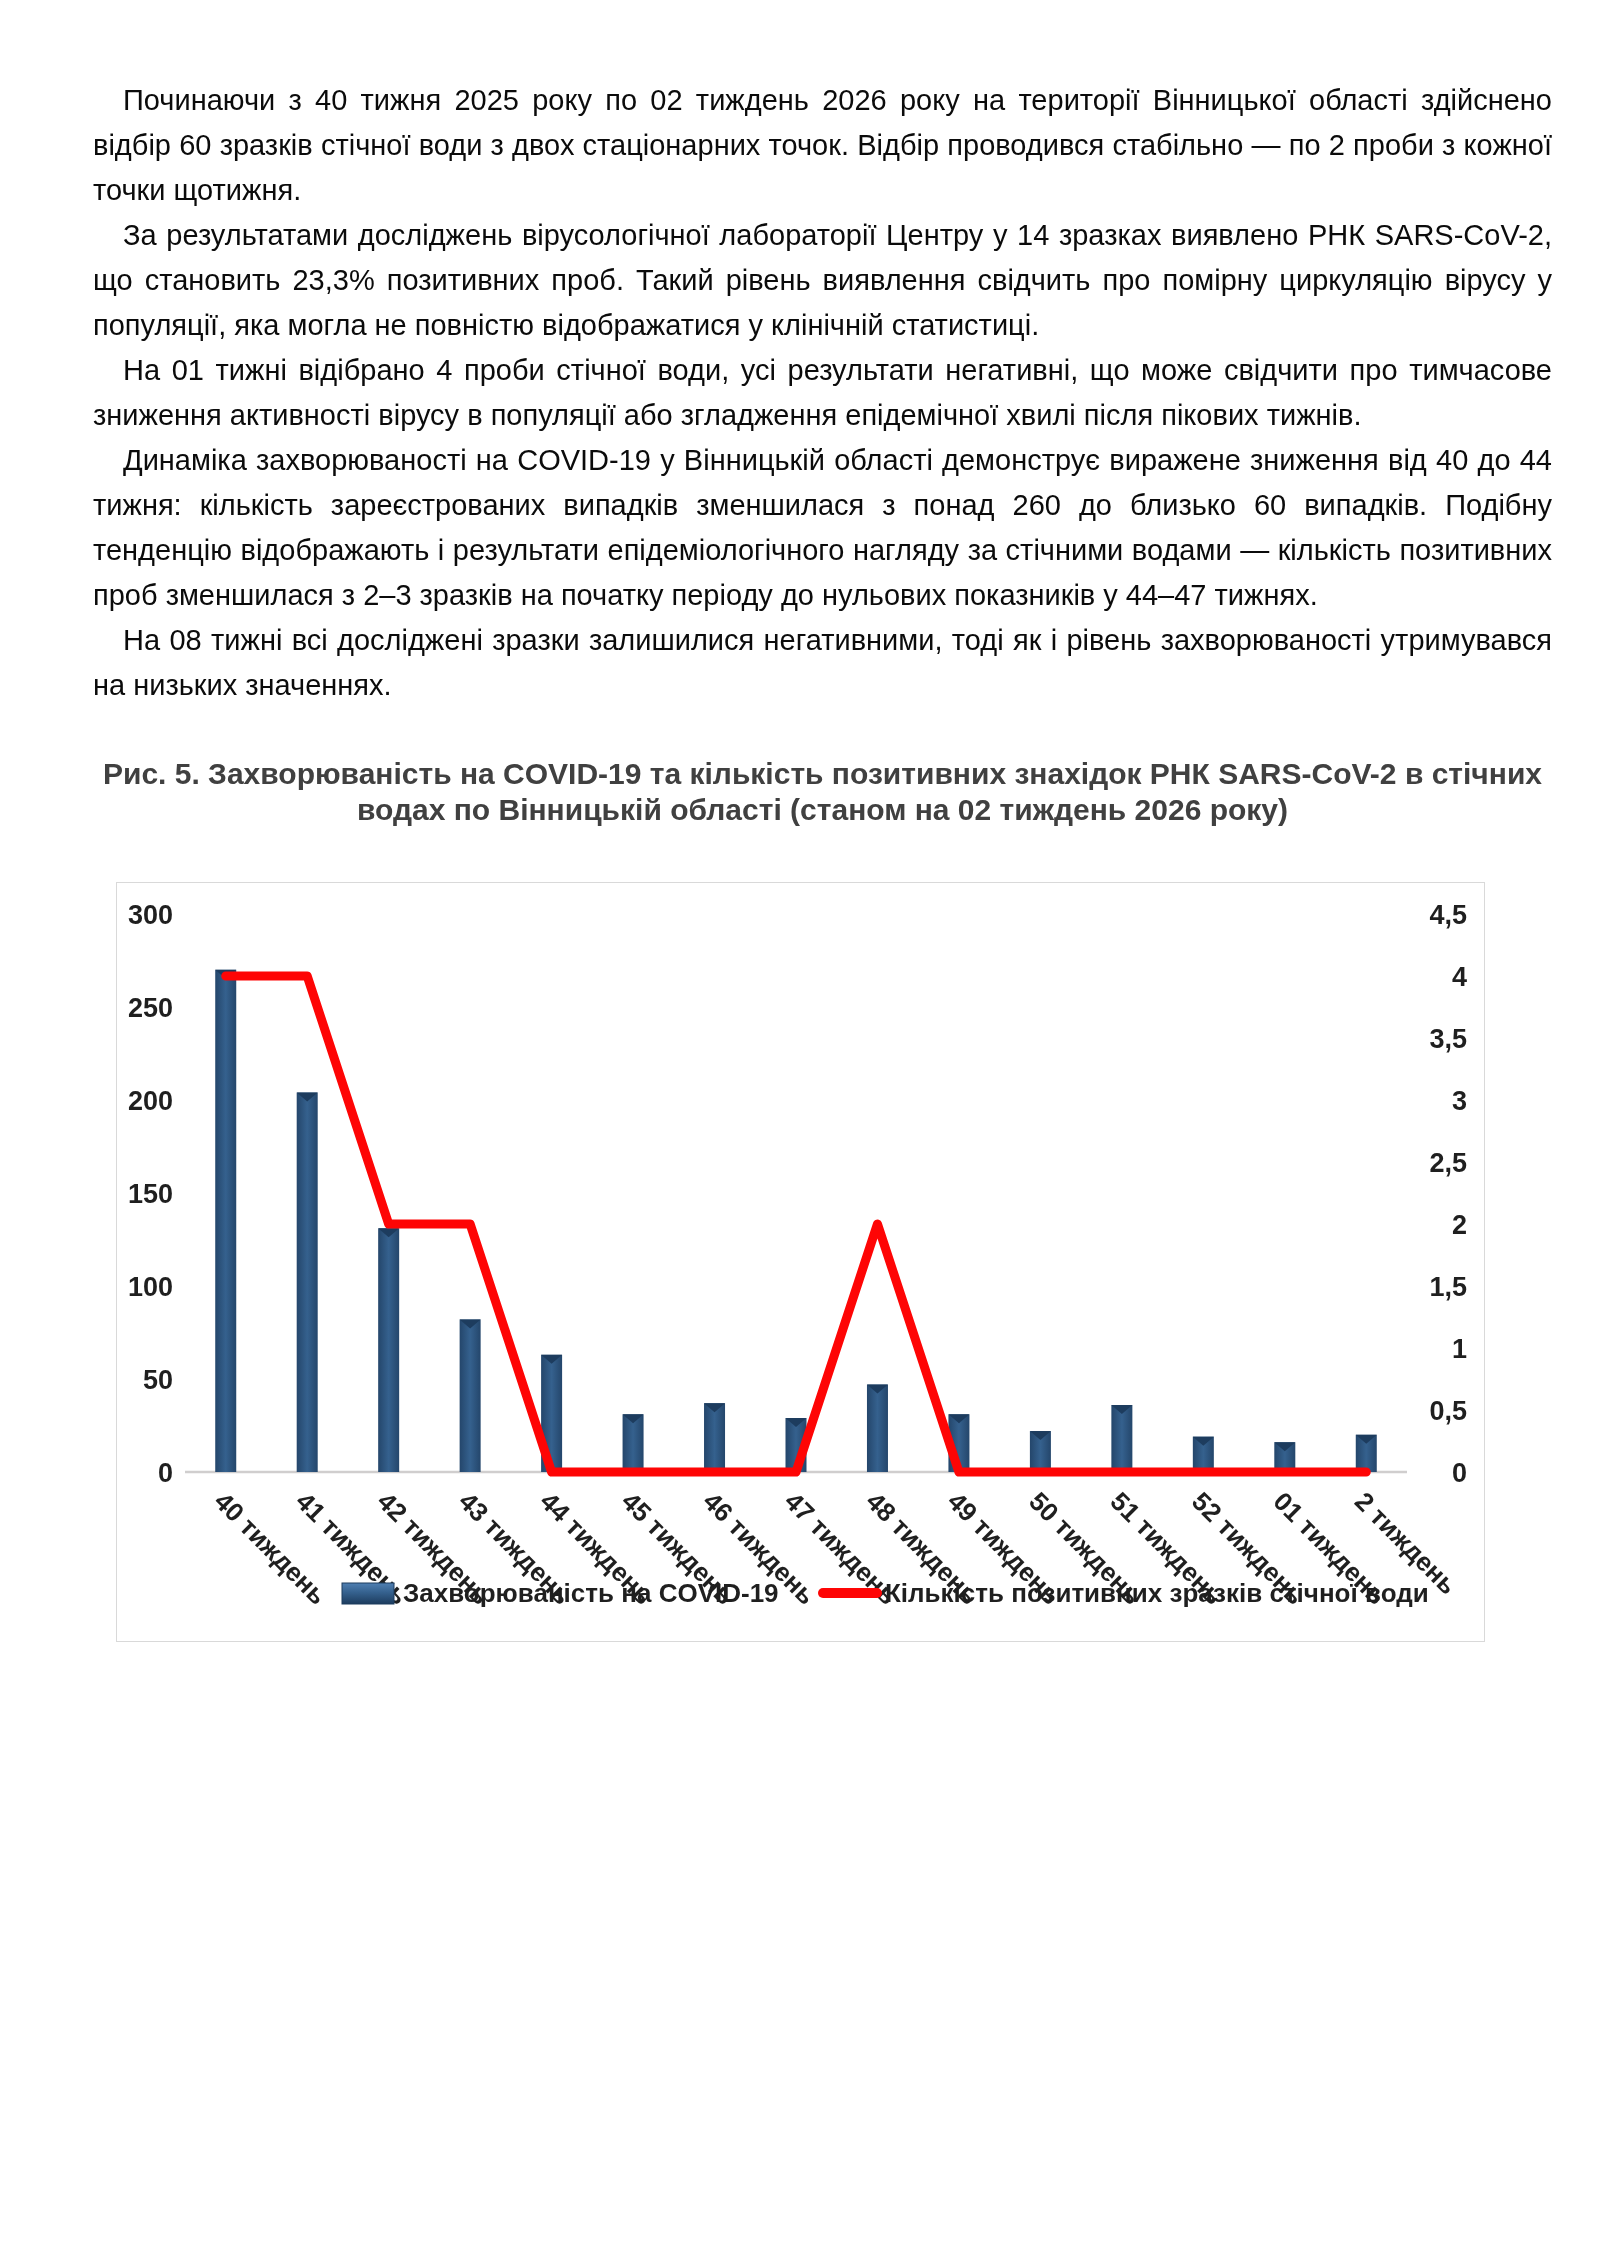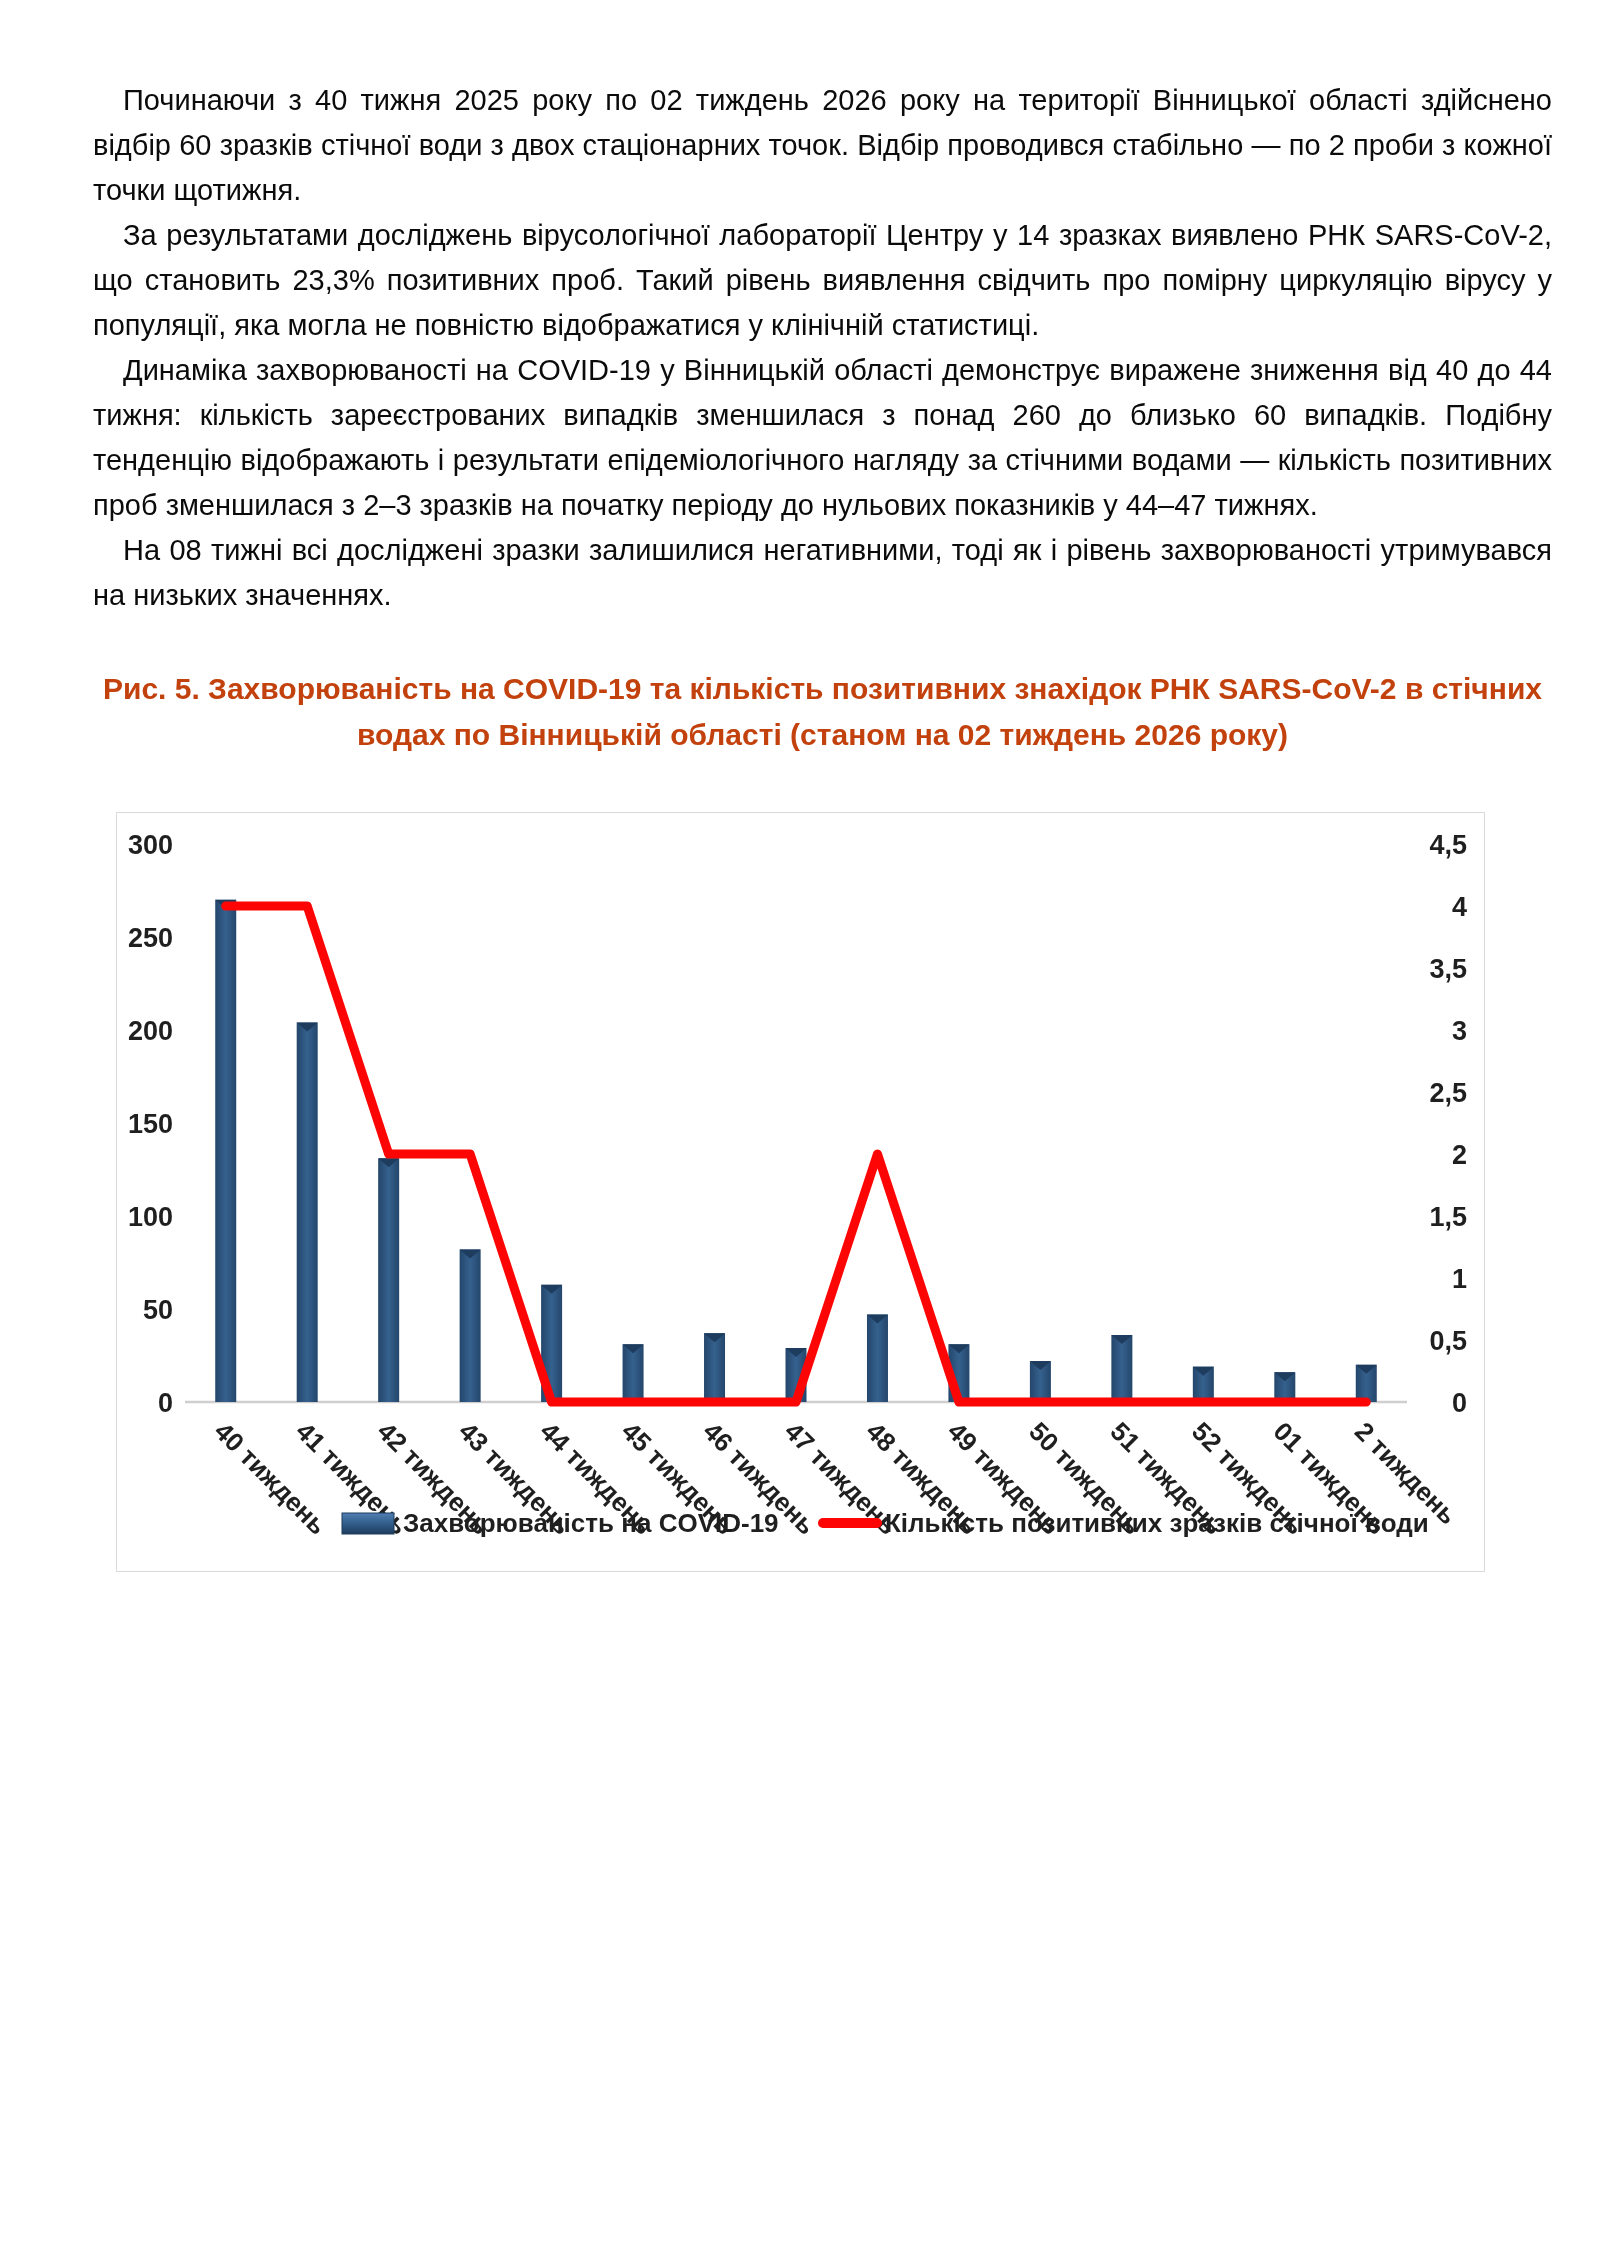--- a/index.html
+++ b/index.html
@@ -18,22 +18,22 @@
     line-height:45px;
     text-align:justify;
     text-indent:30px;
     color:#0b0b0b;
   }
   .caption{
     margin-top:48px;
     text-align:center;
     font-weight:bold;
     font-size:30px;
-    line-height:46px;
-    color:#c2410c;
+    line-height:36px;
+    color:#404040;
   }
   .chart-panel{
     margin-top:54px;
     margin-left:23px;
     width:1369px;
     height:760px;
     box-sizing:border-box;
     border:1px solid #d9d9d9;
     background:#ffffff;
     overflow:hidden;
@@ -45,20 +45,21 @@
   }
 </style>
 </head>
 <body>
 
 <div class="page">
 
   <div class="body-text">
     <p>Починаючи з 40 тижня 2025 року по 02 тиждень 2026 року на території Вінницької області здійснено відбір 60 зразків стічної води з двох стаціонарних точок. Відбір проводився стабільно — по 2 проби з кожної точки щотижня.</p>
     <p>За результатами досліджень вірусологічної лабораторії Центру у 14 зразках виявлено РНК SARS-CoV-2, що становить 23,3% позитивних проб. Такий рівень виявлення свідчить про помірну циркуляцію вірусу у популяції, яка могла не повністю відображатися у клінічній статистиці.</p>
+    <p>На 01 тижні відібрано 4 проби стічної води, усі результати негативні, що може свідчити про тимчасове зниження активності вірусу в популяції або згладження епідемічної хвилі після пікових тижнів.</p>
     <p>Динаміка захворюваності на COVID-19 у Вінницькій області демонструє виражене зниження від 40 до 44 тижня: кількість зареєстрованих випадків зменшилася з понад 260 до близько 60 випадків. Подібну тенденцію відображають і результати епідеміологічного нагляду за стічними водами — кількість позитивних проб зменшилася з 2–3 зразків на початку періоду до нульових показників у 44–47 тижнях.</p>
     <p>На 08 тижні всі досліджені зразки залишилися негативними, тоді як і рівень захворюваності утримувався на низьких значеннях.</p>
   </div>
 
   <div class="caption">
     <span style="display:block">Рис. 5. Захворюваність на COVID-19 та кількість позитивних знахідок  РНК SARS-CoV-2 в стічних</span>
     <span style="display:block">водах по Вінницькій області  (станом на 02 тиждень 2026 року)</span>
   </div>
 
   <div class="chart-panel">

